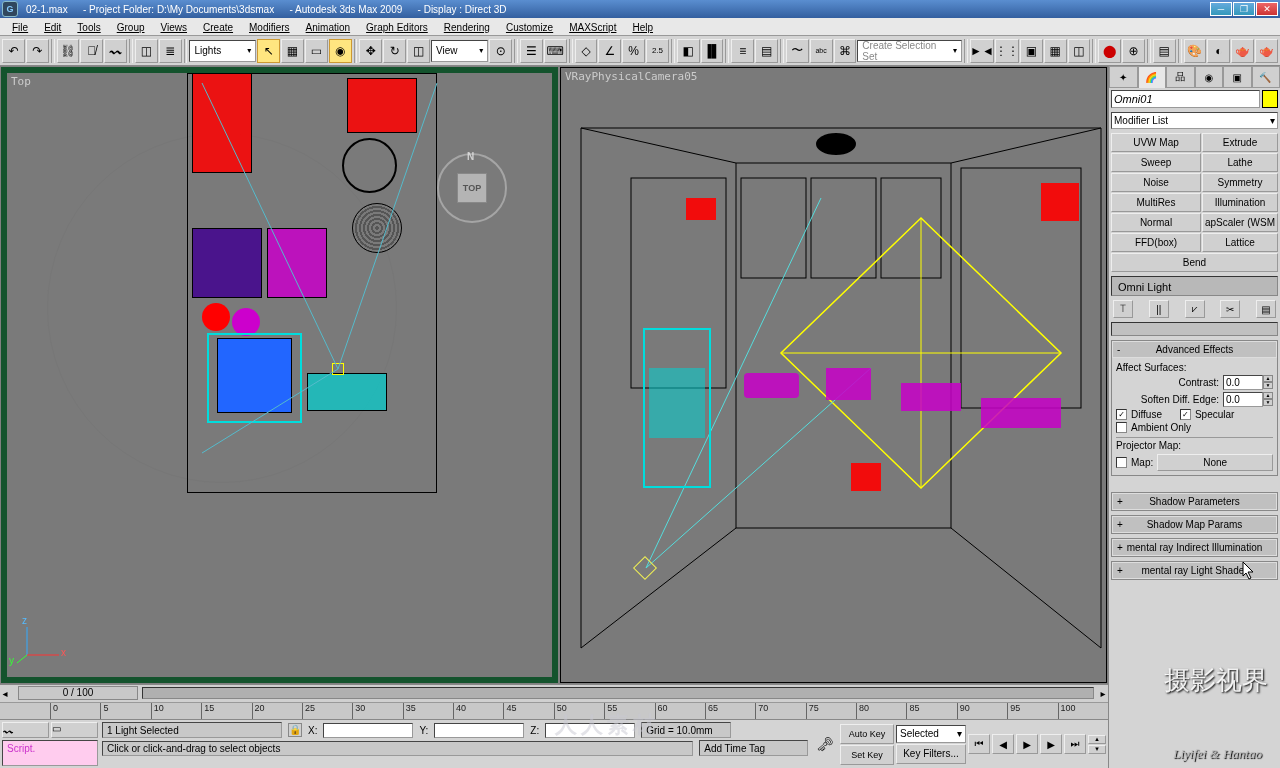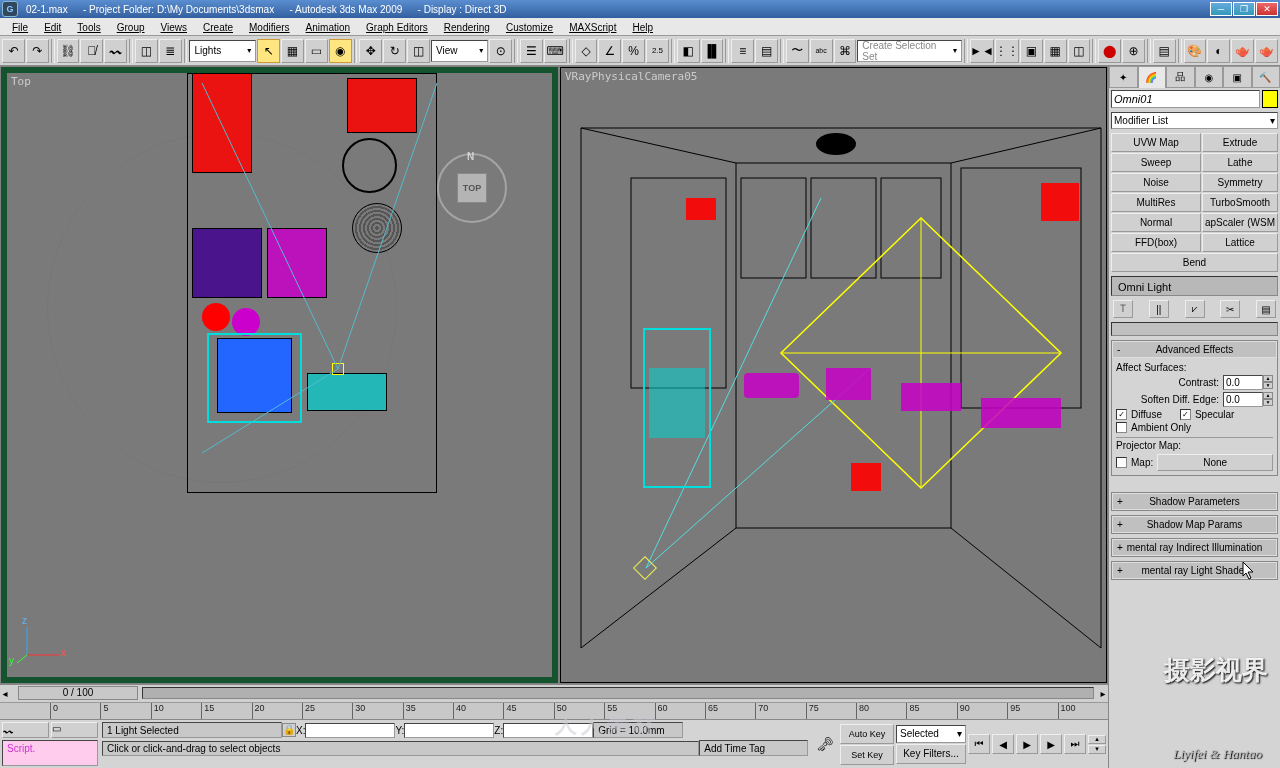--- a/index.html
+++ b/index.html
@@ -77,31 +77,31 @@
 .timeslider { width:120px; height:14px; background:#c8c8c8; border:1px solid #888; text-align:center; font-size:10px; margin-left:8px; }
 .track-scroll { flex:1; height:12px; background:#b0b0b0; border:1px inset #888; margin:0 4px; position:relative; }
 .timeline { height:18px; position:relative; background:#c8c8c8; border-bottom:1px solid #888; overflow:hidden; }
 .timeline .ticks { position:absolute; inset:0; display:flex; padding-left:50px; }
 .timeline .tick { flex:1; border-left:1px solid #666; font-size:9px; padding-left:2px; color:#222; }
 .statusbar { flex:1; display:flex; align-items:stretch; }
 .status-left { width:100px; display:flex;flex-direction:column;padding:2px;gap:2px; }
 .mini-btn { height:16px; background:#d0d0d0; border:1px solid #999;border-top-color:#eee;border-left-color:#eee; }
 .script-box { background:#fce; border:1px inset #999; padding:2px 4px; font-size:10px; height:26px; color:#c3c; }
 .status-mid { flex:1; display:flex;flex-direction:column; padding:2px 2px; gap:2px; }
-.status-row { display:flex; align-items:center; height:16px; }
+.status-row { display:flex; align-items:center; gap:6px; height:16px; }
 .stat-field { background:#c8c8c8; border:1px inset #999; padding:1px 4px; font-size:10px; height:16px; display:flex;align-items:center; }
 .coord { width:90px; background:#fff; border:1px inset #999; padding:1px 2px; font-size:10px; }
 .prompt { flex:1; background:#c8c8c8; border:1px inset #999; padding:1px 4px; font-size:10px; }
 .anim-controls { display:flex; align-items:center; gap:2px; padding:2px; }
 .anim-btn { width:22px;height:20px;background:#d0d0d0;border:1px solid #999;border-top-color:#eee;border-left-color:#eee;display:flex;align-items:center;justify-content:center;font-size:10px;text-align:right; }
 .anim-drop { width:70px;height:18px;background:#fff;border:1px inset #999;padding:1px 3px;font-size:10px;display:flex;justify-content:space-between;align-items:center; }
 
 
 .wm1 { position:absolute; left:555px; top:710px; color:rgba(200,200,210,0.5); font-size:22px; font-weight:bold; letter-spacing:4px; pointer-events:none; font-family:"Microsoft YaHei",sans-serif; }
-.wm2 { position:absolute; right:12px; bottom:80px; color:rgba(255,255,255,0.9); font-size:26px; font-weight:bold; font-family:"Microsoft YaHei",sans-serif; text-shadow:1px 1px 2px #000; pointer-events:none; }
+.wm2 { position:absolute; right:12px; bottom:70px; color:rgba(255,255,255,0.9); font-size:26px; font-weight:normal; font-family:"Microsoft YaHei",sans-serif; text-shadow:1px 1px 2px #000; pointer-events:none; }
 .wm3 { position:absolute; right:18px; bottom:6px; color:#bbb; font-size:13px; font-style:italic; font-family:"Comic Sans MS",cursive; pointer-events:none; z-index:50; text-shadow:1px 1px 1px #000; }
 .cursor-arrow { position:absolute; right:24px; bottom:188px; width:14px;height:18px; z-index:30; pointer-events:none; }
 </style>
 </head>
 <body>
 
 <div class="titlebar">
   <div class="logo">G</div>
   <div class="title-text">
     <span>02-1.max</span>&nbsp;&nbsp;&nbsp;&nbsp;
@@ -299,21 +299,21 @@
       <span>▾</span>
     </div>
   <div class="mod-btns">
     <div class="mod-btn">UVW Map</div>
     <div class="mod-btn">Extrude</div>
     <div class="mod-btn">Sweep</div>
     <div class="mod-btn">Lathe</div>
     <div class="mod-btn">Noise</div>
     <div class="mod-btn">Symmetry</div>
     <div class="mod-btn">MultiRes</div>
-    <div class="mod-btn">TurboSmooth</div>
+    <div class="mod-btn">Illumination</div>
     <div class="mod-btn">Normal</div>
     <div class="mod-btn">apScaler (WSM</div>
     <div class="mod-btn">FFD(box)</div>
     <div class="mod-btn">Lattice</div>
     <div class="mod-btn wide">Bend</div>
   </div>
   <div class="mod-stack">Omni Light</div>
   <div class="stack-btns">
     <div class="stack-btn">⟙</div>
     <div class="stack-btn">||</div>

